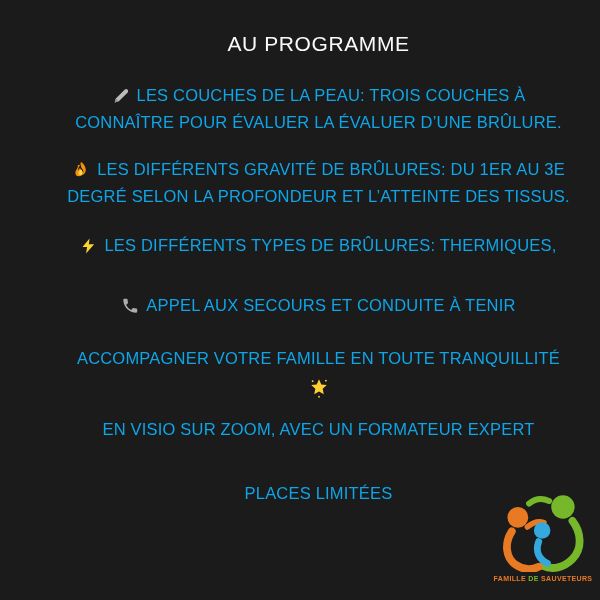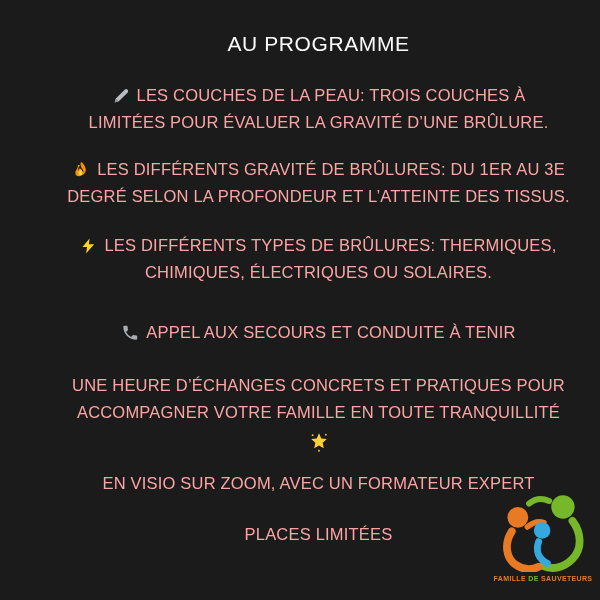--- a/index.html
+++ b/index.html
@@ -13,26 +13,26 @@
     position:absolute;inset:0;
     display:flex;flex-direction:column;align-items:center;
     text-align:center;padding-top:32px;box-sizing:border-box;padding-left:37px;
   }
   .title{
     font-size:21px;letter-spacing:.6px;color:#fafafa;
     margin:0 0 26px 0;font-weight:normal;
   }
   .para{
     font-size:16.5px;line-height:27px;letter-spacing:.2px;
-    width:566px;margin:0;font-weight:normal;color:#fca5a5;
+    width:566px;margin:0;font-weight:normal;color:#0ea5e9;
   }
   .line{display:block;white-space:nowrap;}
   .mb20{margin-bottom:20px;} .mb22{margin-bottom:22px;}
   .mb26{margin-bottom:26px;margin-top:11px;} .mb16{margin-bottom:16px;}
-  .mb24{margin-bottom:24px;}
+  .mb24{margin-bottom:37px;}
   .icon{display:inline-block;vertical-align:-4px;margin-right:7px;}
   .star-line{display:block;line-height:28px;}
   .star-line svg{vertical-align:middle;}
   .logo{
     position:absolute;right:4px;bottom:18px;width:106px;
     display:flex;flex-direction:column;align-items:center;
   }
   .logo-caption{
     font-size:7px;font-weight:bold;letter-spacing:.35px;
     margin-top:3px;white-space:nowrap;
@@ -46,53 +46,51 @@
 
   <h1 class="title">AU PROGRAMME</h1>
 
   <p class="para mb20">
     <span class="line">
       <svg class="icon" width="18" height="18" viewBox="0 0 24 24">
         <path d="M3.5 20.5l1.6-5.2L16.8 3.6c1.2-1.2 3-1.2 4 0 1 1 1 2.8-.1 3.9L9 19.1l-5.5 1.4z" fill="#b9bcbf"></path>
         <path d="M3.5 20.5l1.6-5.2 3.6 3.6-5.2 1.6z" fill="#8f9396"></path>
       </svg><span>LES COUCHES DE LA PEAU: TROIS COUCHES À</span>
     </span>
-    <span class="line">LIMITÉES POUR ÉVALUER LA GRAVITÉ D’UNE BRÛLURE.</span>
+    <span class="line">CONNAÎTRE POUR ÉVALUER LA ÉVALUER D’UNE BRÛLURE.</span>
   </p>
 
   <p class="para mb22">
     <span class="line">
       <svg class="icon" width="18" height="19" viewBox="0 0 24 24">
         <path d="M12 1.5c.8 3.4-1.2 5-2.6 6.9-1.3 1.8-1.6 3.6-.4 5.2-.2-1.7.6-2.8 1.8-3.6.7 2.4 3.3 3.3 3.3 6a4.8 4.8 0 0 1-9.6.2C4.3 12.6 9 10.2 7.6 5.6c2.2.7 3.3 2 4.4-4.1z" fill="#f5900b"></path>
         <path d="M12.1 1.5c3.6 2.9 6.3 7.2 6.3 10.9 0 3.9-2.6 7-6.3 7.3 2.1-1.2 3.1-2.9 3.1-4.9 0-2.3-1.6-3.6-3.2-6.2z" fill="#f5900b"></path>
         <path d="M11.9 11.8c1.5 1.6 2.4 2.8 2.4 4.4 0 1.8-1.3 3.2-2.9 3.2s-2.9-1.4-2.9-3.2c0-1.9 2.5-2.5 3.4-4.4z" fill="#ffd54a"></path>
       </svg><span>LES DIFFÉRENTS GRAVITÉ DE BRÛLURES: DU 1ER AU 3E</span>
     </span>
     <span class="line">DEGRÉ SELON LA PROFONDEUR ET L’ATTEINTE DES TISSUS.</span>
   </p>
 
   <p class="para mb22">
     <span class="line">
       <svg class="icon" width="17" height="18" viewBox="0 0 24 24">
         <polygon points="13.5,1.5 3.5,13.5 10,13.5 8.5,22.5 20,9.5 12.5,9.5" fill="#fdd232"></polygon>
       </svg><span>LES DIFFÉRENTS TYPES DE BRÛLURES: THERMIQUES,</span>
     </span>
-    <span class="line">CHIMIQUES, ÉLECTRIQUES OU SOLAIRES.</span>
   </p>
 
   <p class="para mb26">
     <span class="line">
       <svg class="icon" width="18" height="18" viewBox="0 0 24 24">
         <path d="M6.8 10.6a15.6 15.6 0 0 0 6.6 6.6l2.2-2.2c.3-.3.7-.4 1.1-.3 1.2.4 2.5.6 3.8.6.6 0 1.1.5 1.1 1.1v3.4c0 .6-.5 1.1-1.1 1.1C10.9 20.9 3.1 13.1 3.1 3.5c0-.6.5-1.1 1.1-1.1h3.5c.6 0 1.1.5 1.1 1.1 0 1.3.2 2.6.6 3.8.1.4 0 .8-.3 1.1l-2.3 2.2z" fill="#a9adb0"></path>
       </svg><span>APPEL AUX SECOURS ET CONDUITE À TENIR</span>
     </span>
   </p>
 
   <p class="para mb16">
-    <span class="line">UNE HEURE D’ÉCHANGES CONCRETS ET PRATIQUES POUR</span>
     <span class="line">ACCOMPAGNER VOTRE FAMILLE EN TOUTE TRANQUILLITÉ</span>
     <span class="star-line">
       <svg width="22" height="22" viewBox="0 0 24 24">
         <path d="M12 2.5l2.5 5.6 6 .7-4.5 4.1 1.2 6-5.2-3-5.2 3 1.2-6L3.5 8.8l6-.7z" fill="#ffcf33"></path>
         <circle cx="5" cy="4.5" r="1" fill="#ffcf33"></circle>
         <circle cx="19.5" cy="4" r="1" fill="#ffcf33"></circle>
         <circle cx="12" cy="21.5" r="1" fill="#ffcf33"></circle>
       </svg>
     </span>
   </p>

